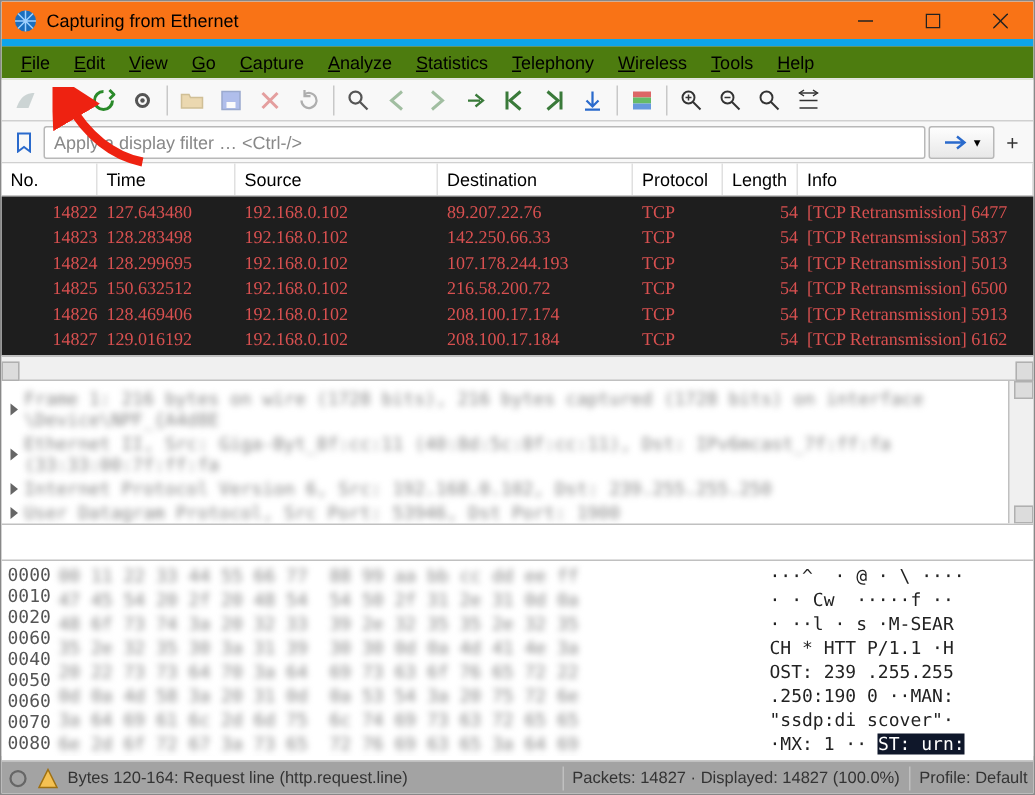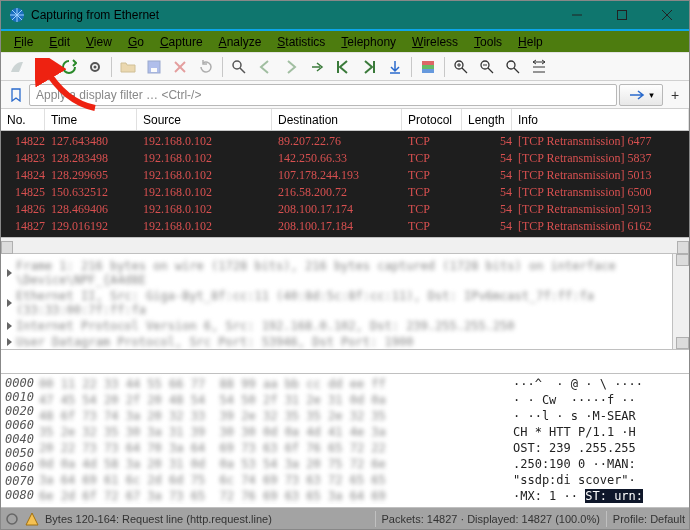--- a/index.html
+++ b/index.html
@@ -9,21 +9,21 @@
     font-family: "Segoe UI", Tahoma, sans-serif;
     font-size: 12px;
     background: #fff;
     overflow: hidden;
     position: relative;
     border: 1px solid #888;
   }
   
   .titlebar {
     height: 30px; display:flex; align-items:center;
-    background:#0f766e; border-bottom:2px solid #0ea5e9;justify-content:space-between;
+    background:#f97316; border-bottom:5px solid #0ea5e9;justify-content:space-between;
   }
   .app-icon { width:16px; height:16px; margin:0 6px 0 8px; }
   .title-text { flex:1; font-size:12px; color:#000; }
   .winbtn { width:45px; height:29px; display:flex; align-items:center; justify-content:center; }
   .winbtn svg { stroke:#222; fill:none; }
   
   .menubar {
     height:22px; display:flex; align-items:center; gap:2px;
     padding: 0 6px; background:#4d7c0f; border-bottom:1px solid #e3e3e3;
   }
@@ -58,21 +58,21 @@
     background:linear-gradient(#fefefe,#e8e8e8);
     display:flex; align-items:center; justify-content:center;
   }
   .plus-btn { width:20px; height:22px; display:flex; align-items:center; justify-content:center; font-size:14px; color:#333; }
   
   .columns {
     height:22px; display:flex; align-items:stretch; background:#fff;
     font-size:12px; border-bottom:1px solid #c8c8c8;
   }
   .col { display:flex; align-items:center; padding:0 6px; border-right:1px solid #e0e0e0; }
-  .c-no{width:44px;} .c-time{width:92px;} .c-src{width:135px;} .c-dst{width:130px;}
+  .c-no{width:64px;} .c-time{width:92px;} .c-src{width:135px;} .c-dst{width:130px;}
   .c-proto{width:60px;} .c-len{width:50px;} .c-info{flex:1;}
   .packetlist {
     background:#1e1e1e; color:#d85050; font-family:Liberation Serif, serif;
     font-size:12px; line-height:17px; height:106px; overflow:hidden;
     padding:2px 0;
   }
   .prow { display:flex; padding:0 6px; white-space:nowrap; }
   .prow .c-info { color:#d85050; overflow:hidden; }
   .list-sb { height:17px; background:#f0f0f0; border-top:1px solid #c0c0c0; border-bottom:1px solid #c0c0c0; position:relative; }
   .list-sb::before, .list-sb::after {
@@ -94,21 +94,21 @@
     content:""; position:absolute; left:3px; width:11px; height:10px;
     background:#dcdcdc; border:1px solid #b0b0b0;
   }
   .details-sb::before{top:0;} .details-sb::after{bottom:0;}
   .spacer { height:24px; background:#fff; border-bottom:1px solid #c0c0c0;}
   
   .hexpane {
     height:130px; background:#fff; font-family:Consolas,monospace; font-size:12px;
     display:flex; overflow:hidden; position:relative;
   }
-  .hex-off { width:34px; padding:2px 4px; color:#555;font-style:italic; }
+  .hex-off { width:34px; padding:2px 4px; color:#555; }
   .hex-bytes { flex:1; padding:2px 4px; color:#888; filter:blur(2px); line-height:16px; white-space:pre;}
   .hex-ascii { width:180px; padding:2px 4px; color:#222; line-height:16px; white-space:pre; }
   .hex-ascii .hi { background:#0f172a; color:#fff; }
   
   .statusbar {
     position:absolute; left:0; right:0; bottom:0;
     height:22px; display:flex; align-items:center;
     background:#a3a3a3; border-top:1px solid #c0c0c0;
     font-size:11px; color:#333; padding:0 4px; gap:6px;
   }

